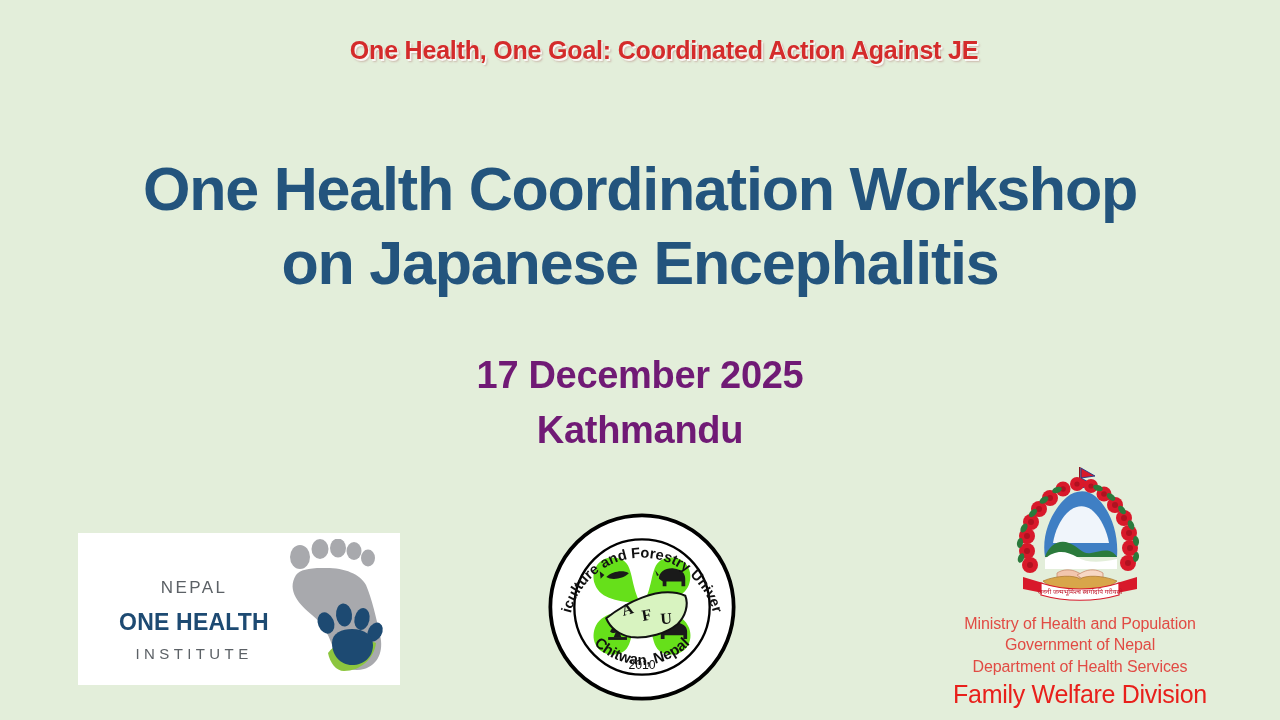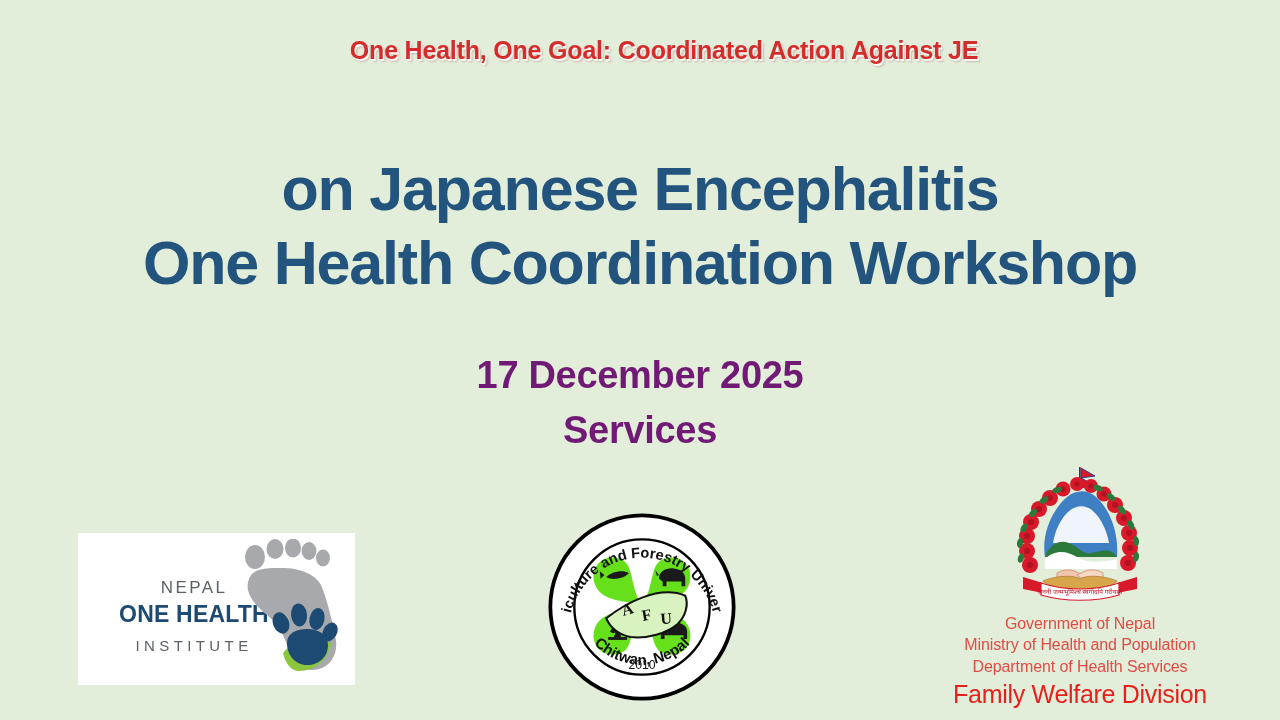--- a/index.html
+++ b/index.html
@@ -78,21 +78,21 @@
     top: 455px;
     width: 1280px;
     height: 265px;
   }
 
   
   .nohi-card {
     position: absolute;
     left: 78px;
     top: 78px;
-    width: 277px;
+    width: 322px;
     height: 152px;
     background: #ffffff;
   }
   .nohi-text {
     position: absolute;
     left: 26px;
     top: 46px;
     width: 180px;
     text-align: center;
   }
@@ -102,21 +102,21 @@
     letter-spacing: 2.4px;
     font-weight: normal;
     line-height: 1;
   }
   .nohi-l2 {
     font-size: 23px;
     color: #1d4a72;
     font-weight: bold;
     letter-spacing: 0.2px;
     line-height: 1.25;
-    margin-top: 4px;
+    margin-top: 12px;
   }
   .nohi-l3 {
     font-size: 15px;
     color: #5c6166;
     letter-spacing: 4.4px;
     line-height: 1;
     margin-top: 9px;
   }
   .nohi-mark {
     position: absolute;
@@ -176,27 +176,27 @@
   }
 </style>
 </head>
 <body>
 
 <div class="slide">
 
   <div class="tagline">One Health, One Goal: Coordinated Action Against JE</div>
 
   <div class="main-title">
+    <span class="line">One Health Coordination Workshop</span>
     <span class="line">on Japanese Encephalitis</span>
-    <span class="line">One Health Coordination Workshop</span>
   </div>
 
   <div class="meta">
     <span class="line">17 December 2025</span>
-    <span class="line">Services</span>
+    <span class="line">Kathmandu</span>
   </div>
 
   <div class="logo-row">
 
     <div class="nohi-card">
 
       <div class="nohi-text">
         <div class="nohi-l1">NEPAL</div>
         <div class="nohi-l2">ONE HEALTH</div>
         <div class="nohi-l3">INSTITUTE</div>
@@ -366,21 +366,21 @@
             <ellipse cx="106" cy="32" rx="5" ry="3" transform="rotate(38 106 32)"></ellipse>
             <ellipse cx="117" cy="45" rx="5" ry="3" transform="rotate(52 117 45)"></ellipse>
             <ellipse cx="126" cy="60" rx="5" ry="3" transform="rotate(68 126 60)"></ellipse>
             <ellipse cx="131" cy="76" rx="5" ry="3" transform="rotate(82 131 76)"></ellipse>
             <ellipse cx="131" cy="92" rx="5" ry="3" transform="rotate(100 131 92)"></ellipse>
           </g>
         </g>
       </svg>
 
       <div class="gov-lines">
+        <span class="gov-line">Ministry of Health and Population</span>
         <span class="gov-line">Government of Nepal</span>
-        <span class="gov-line">Ministry of Health and Population</span>
         <span class="gov-line">Department of Health Services</span>
         <span class="gov-line-strong">Family Welfare Division</span>
       </div>
     </div>
 
   </div>
 </div>
 
 </body></html>

